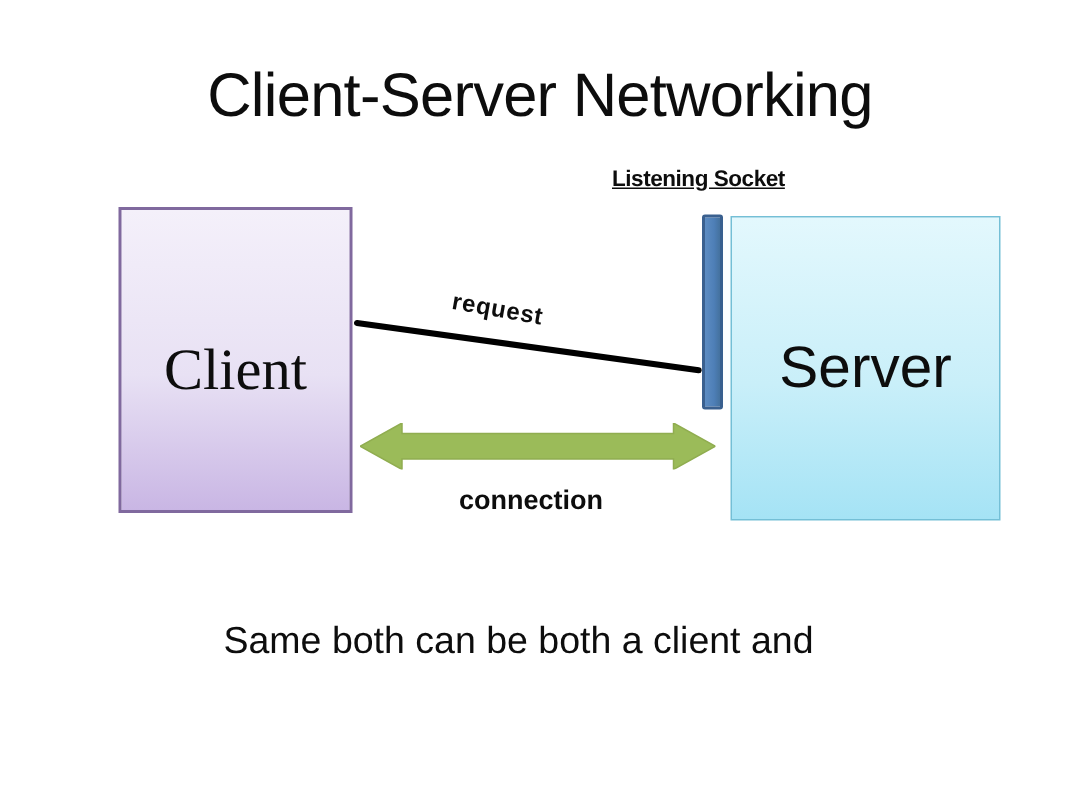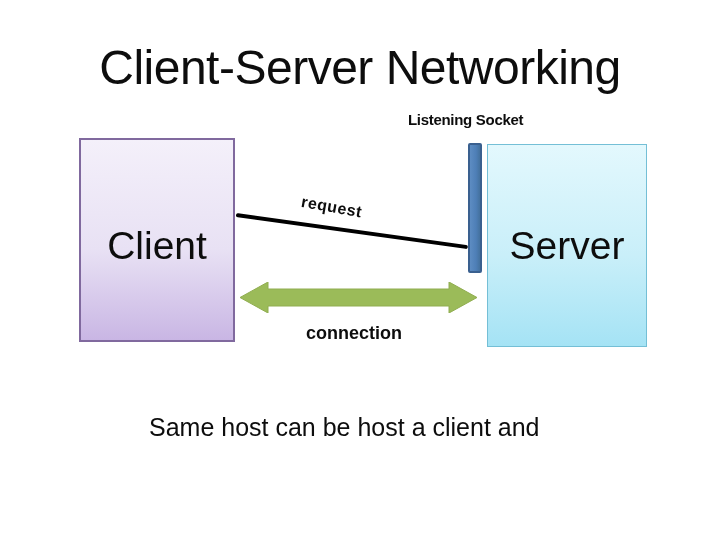--- a/index.html
+++ b/index.html
@@ -7,48 +7,49 @@
     width:720px;height:540px;position:relative;overflow:hidden;
     background:#ffffff;
     font-family:"Liberation Sans", sans-serif;
     color:#000;
   }
   .abs{position:absolute;}
 
   .slide-title{
     left:0; top:40px; width:720px;
     text-align:center;
-    font-size:48px;
+    font-size:41px;
     letter-spacing:-0.5px;
     color:var(--text-black);
     white-space:nowrap;
   }
 
   .listening-label{
     left:408px; top:111px;
     font-size:15px; font-weight:bold;
     letter-spacing:-0.3px;
     color:var(--text-black);
     white-space:nowrap;
+    text-decoration:underline;
   }
 
   .client-box{
     left:79px; top:138px; width:156px; height:204px;
     background:linear-gradient(to bottom,
       var(--client-fill-top) 0%, #e8e1f4 55%, var(--client-fill-bottom) 100%);
     border:2px solid var(--client-border);
     box-sizing:border-box;
-    display:flex; align-items:center; justify-content:center;
+    display:flex; align-items:center; justify-content:center;font-family:Liberation Serif, serif;
   }
   .client-box .box-label{
     font-size:39px; color:var(--text-black); padding-top:12px;
   }
 
   .server-box{
-    left:487px; top:144px; width:160px; height:203px;
+    left:487px; top:144px; width:180px; height:203px;
     background:linear-gradient(to bottom,
       var(--server-fill-top) 0%, #c9eff9 55%, var(--server-fill-bottom) 100%);
     border:1.5px solid var(--server-border);
     box-sizing:border-box;
     display:flex; align-items:center; justify-content:center;
   }
   .server-box .box-label{
     font-size:39px; color:var(--text-black);
   }
 
@@ -116,14 +117,14 @@
 
 <div class="abs request-label">request</div>
 
 <svg class="abs connection-arrow" viewBox="0 0 237 31" xmlns="http://www.w3.org/2000/svg" aria-hidden="true">
   <polygon points="0,15.5 28,0 28,7 209,7 209,0 237,15.5 209,31 209,24 28,24 28,31" fill="var(--arrow-green)" stroke="var(--arrow-green-edge)" stroke-width="1"></polygon>
 </svg>
 
 <div class="abs connection-label">connection</div>
 
 <div class="abs footer-text">
-  <div>Same host can be host a client and</div>
+  <div>Same both can be both a client and</div>
 </div>
 
 </body></html>

